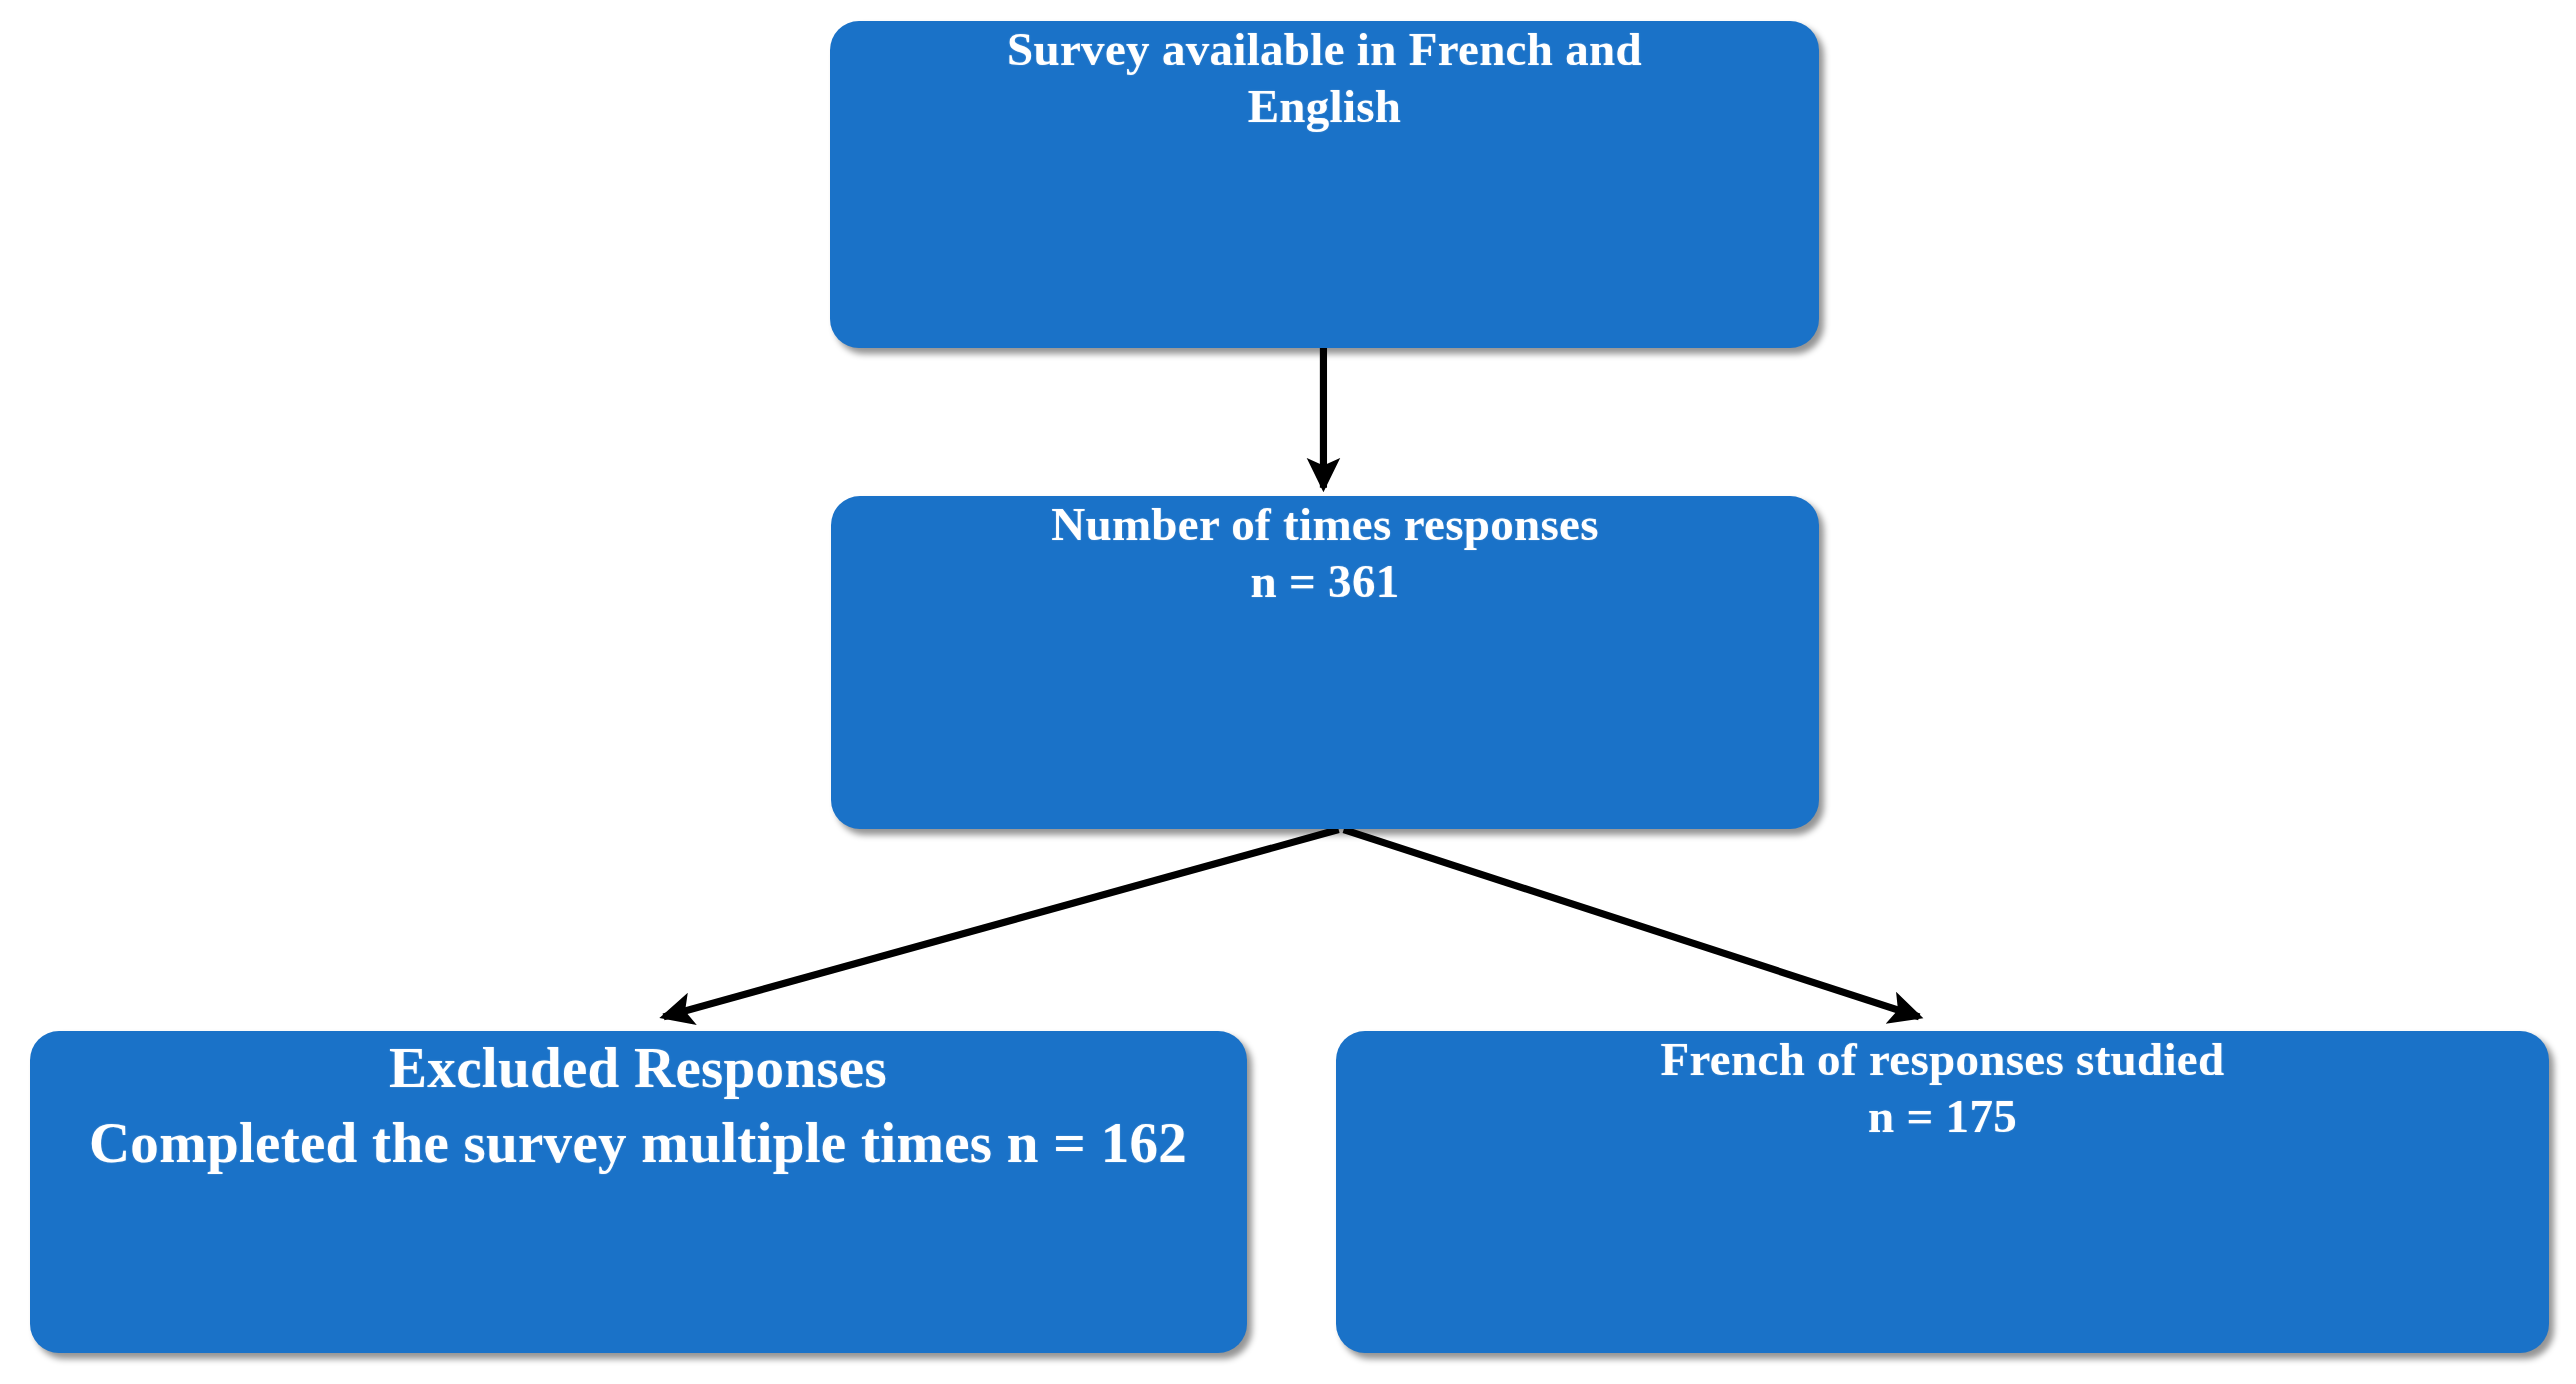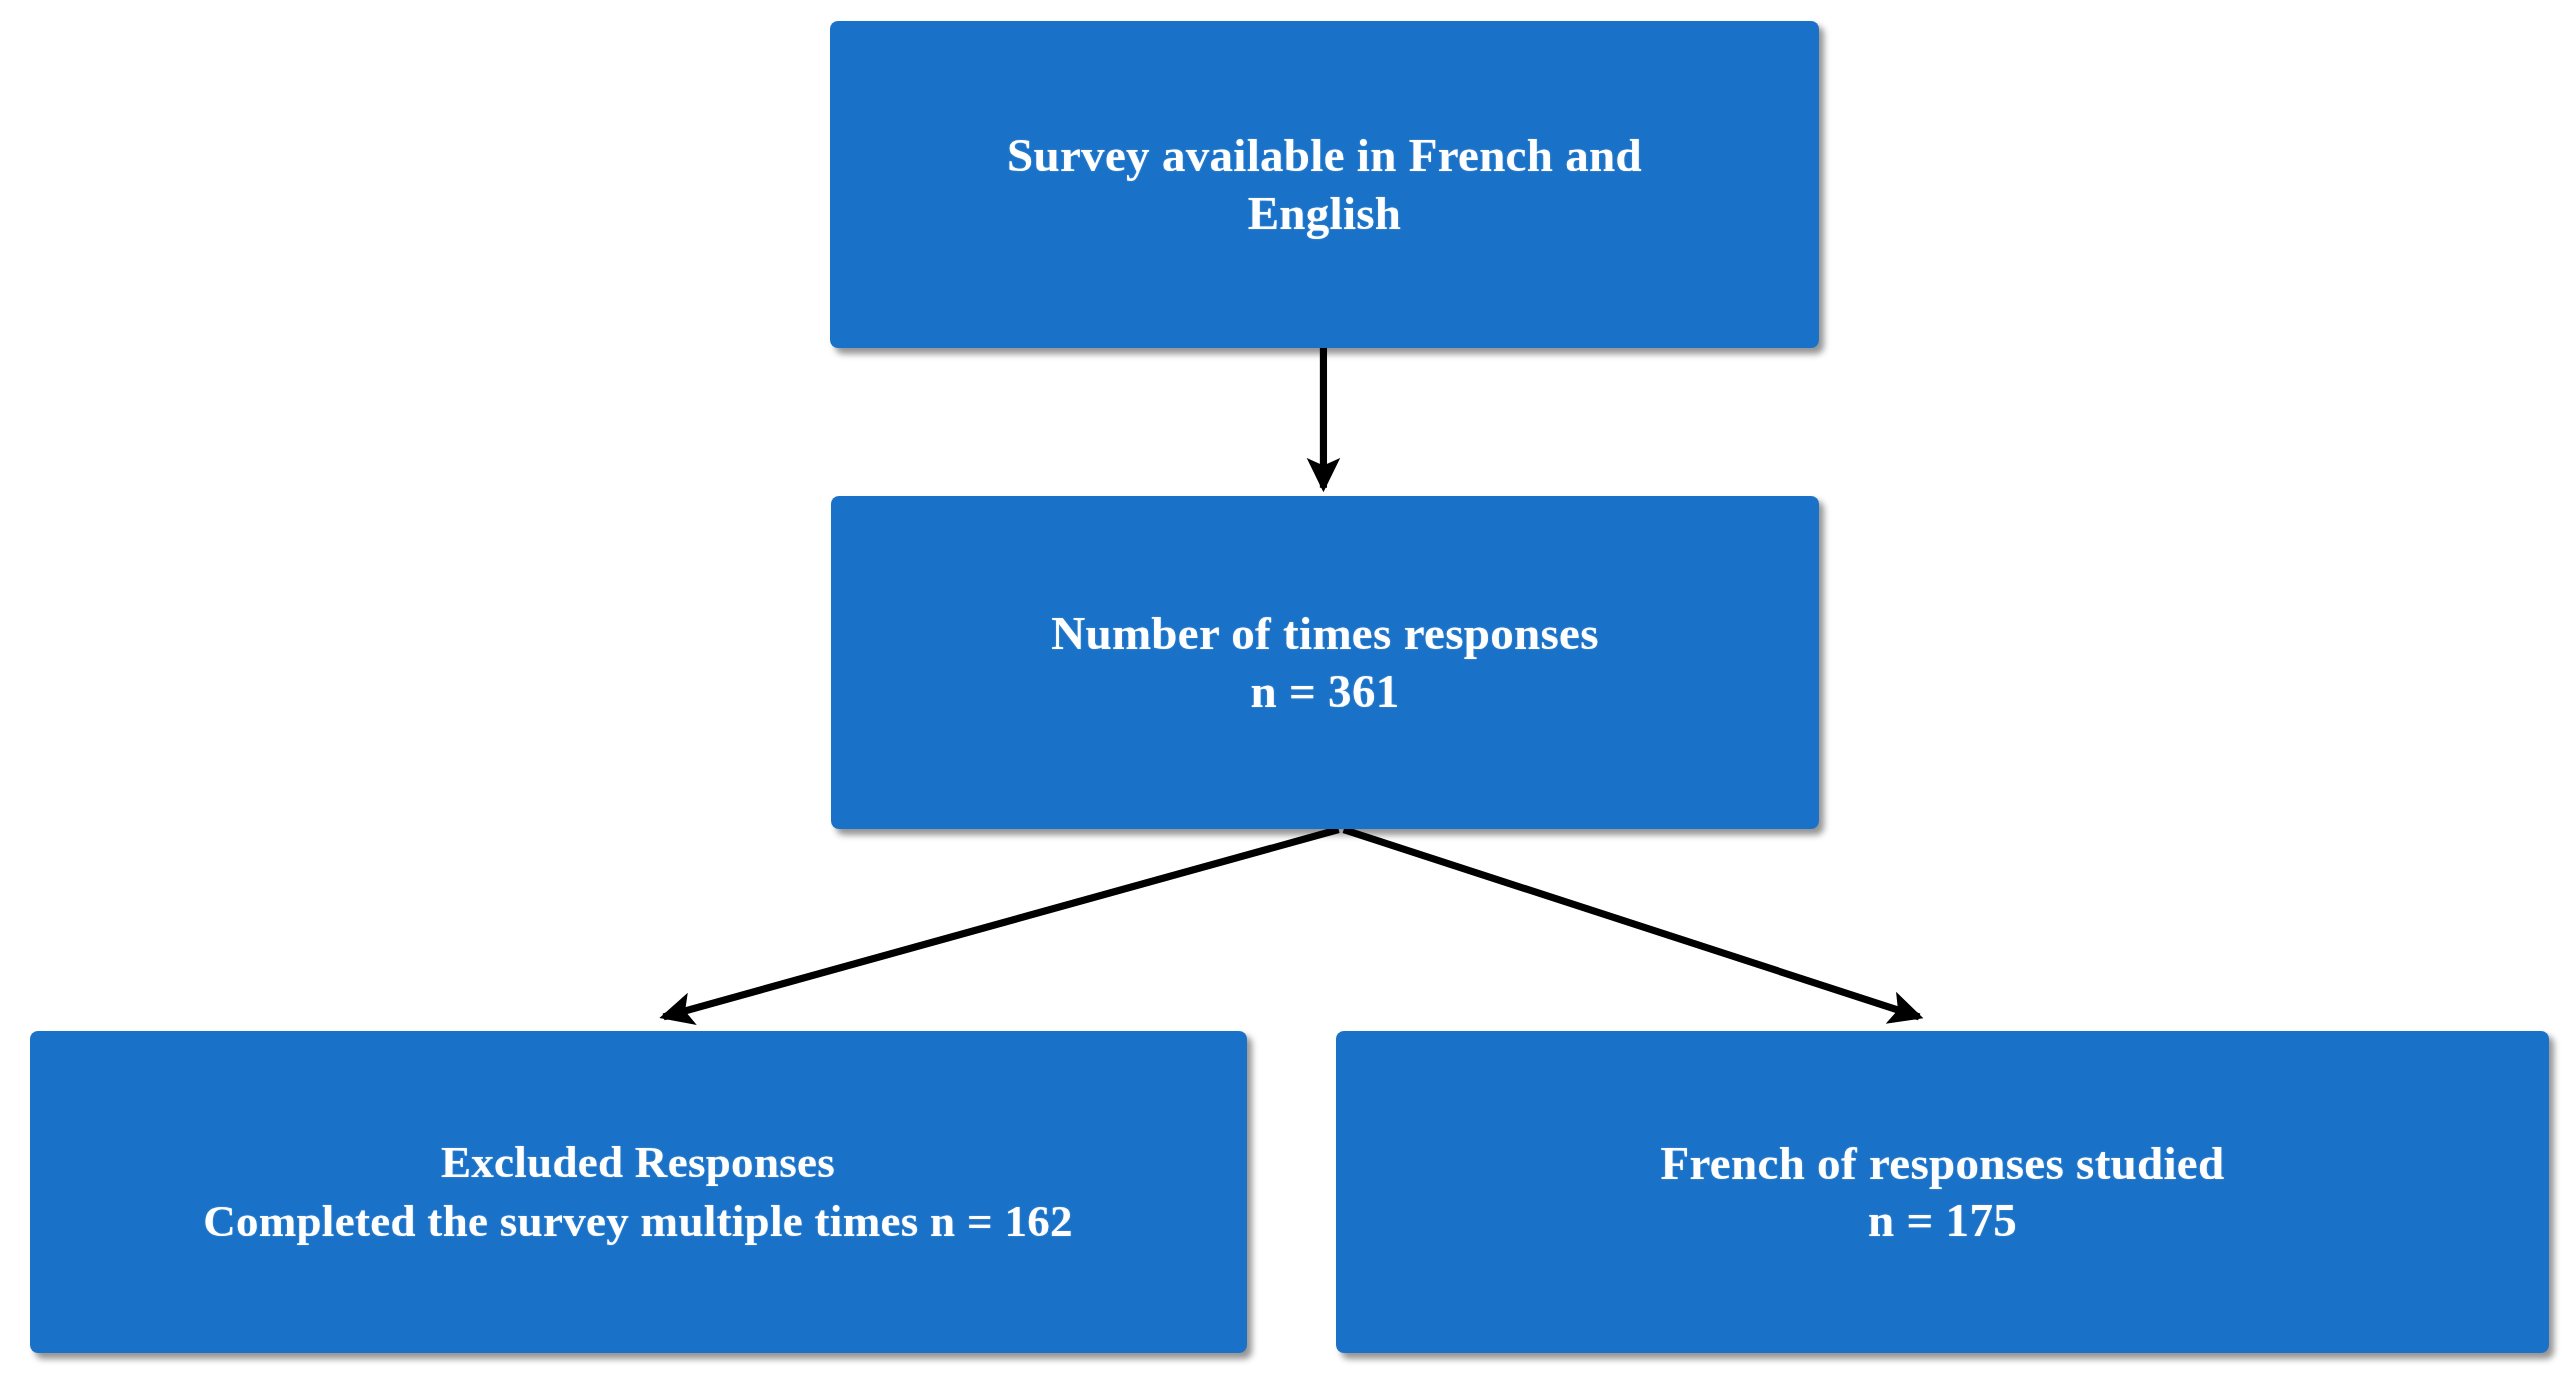--- a/index.html
+++ b/index.html
@@ -15,24 +15,24 @@
     position: relative;
     width: 2576px;
     height: 1384px;
     background: #ffffff;
     overflow: hidden;
   }
   .flow-box {
     position: absolute;
     box-sizing: border-box;
     background: #1a72c8;
-    border-radius: 8px;
+    border-radius: 29px;
     box-shadow: 5px 5.9px 5.9px rgba(0,0,0,0.42);
     display: flex;
-    align-items: center;
+    align-items: flex-start;
     justify-content: center;
     text-align: center;
     color: #ffffff;
     font-weight: bold;
     font-family: "Liberation Serif", "DejaVu Serif", serif;
     -webkit-font-smoothing: antialiased;
   }
   .box-text {
     display: block;
     width: 100%;
@@ -48,21 +48,21 @@
   }
 
   
   #box-survey   { left: 830px;  top: 21px;   width: 989px; height: 327px; }
   #box-total    { left: 831px;  top: 496px;  width: 988px; height: 333px; }
   #box-excluded { left: 29.5px;   top: 1031px; width: 1217px; height: 322px; }
   #box-studied  { left: 1336px; top: 1031px; width: 1213px; height: 322px; }
 
   #box-survey   .box-text { font-size: 47px; }
   #box-total    .box-text { font-size: 47px; }
-  #box-excluded .box-text { font-size: 45px; line-height: 1.31; }
+  #box-excluded .box-text { font-size: 57px; line-height: 1.31; }
   #box-studied  .box-text { font-size: 47px; }
 
   
   #connectors {
     position: absolute;
     left: 0;
     top: 0;
     width: 2576px;
     height: 1384px;
     pointer-events: none;

